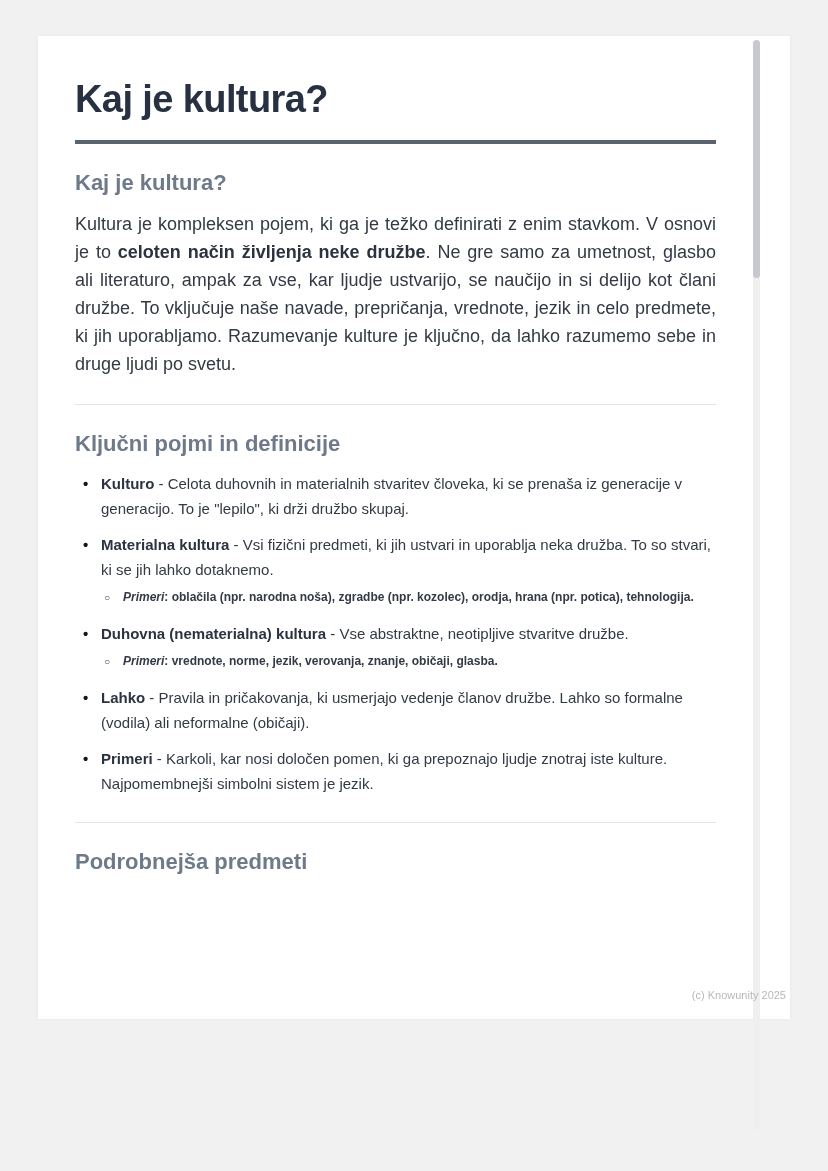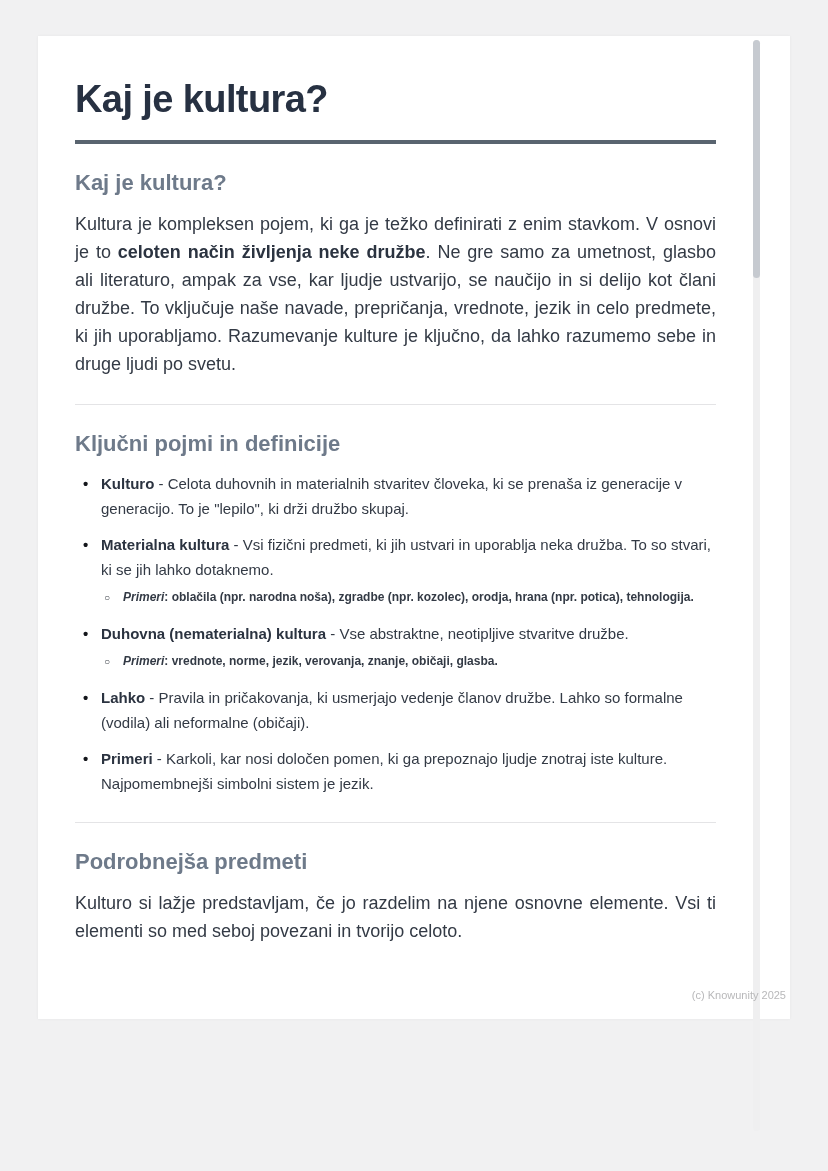--- a/index.html
+++ b/index.html
@@ -156,19 +156,18 @@
       <li><strong class="term">Lahko</strong><span> - Pravila in pričakovanja, ki usmerjajo vedenje članov družbe. Lahko so formalne (vodila) ali neformalne (običaji).</span></li>
 
       <li><strong class="term">Primeri</strong><span> - Karkoli, kar nosi določen pomen, ki ga prepoznajo ljudje znotraj iste kulture. Najpomembnejši simbolni sistem je jezik.</span></li>
 
 
     </ul>
 
     <hr class="divider">
 
     <h2 class="section-heading">Podrobnejša predmeti</h2>
-    <p class="body-text">Kulturo si lažje predstavljam, če jo razdelim na njene osnovne elemente. Vsi ti elementi so med seboj povezani in tvorijo celoto.</p>
 
   </div>
 
   <div class="watermark">(c) Knowunity 2025</div>
 
 </div>
 
 </body></html>

